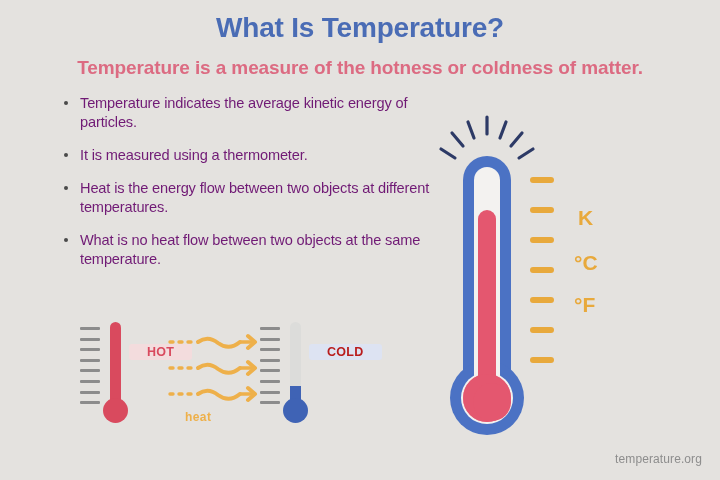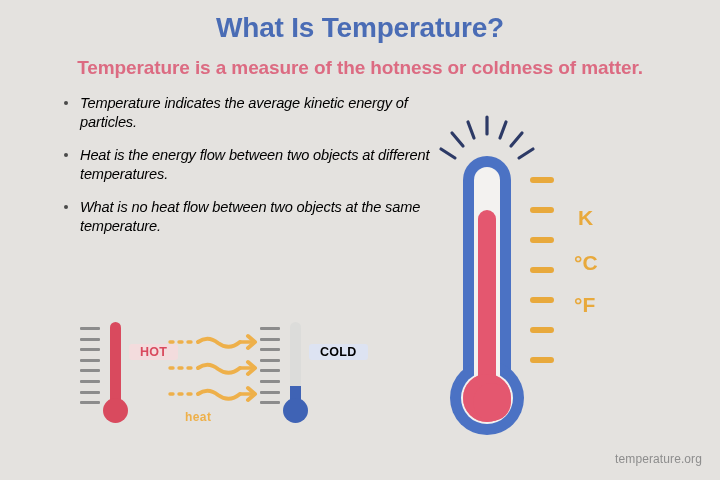--- a/index.html
+++ b/index.html
@@ -51,23 +51,22 @@
     left: 62px;
     top: 94px;
     width: 370px;
   }
   .bullet-item {
     position: relative;
     padding-left: 18px;
     margin-bottom: 14px;
     font-size: 14.6px;
     line-height: 1.30;
-    color: #000000;
+    color: #701a75;
     letter-spacing: -0.15px;
-    font-style: italic;
   }
   .bullet-dot {
     position: absolute;
     left: 2px;
     top: 7px;
     width: 4px;
     height: 4px;
     border-radius: 50%;
     background: #4a4a4a;
   }
@@ -101,21 +100,21 @@
   }
   .mini-bulb {
     position: absolute;
     border-radius: 50%;
   }
   .mini-label {
     position: absolute;
     font-size: 12.5px;
     font-weight: bold;
     letter-spacing: 0.3px;
-    padding: 1px 11px;
+    padding: 1px 18px;
     border-radius: 3px;
   }
 
   
   #heat-arrows {
     position: absolute;
     left: 88px;
     top: 10px;
     width: 108px;
     height: 80px;
@@ -160,20 +159,24 @@
 
 <div id="canvas">
 
   <div id="title">What Is Temperature?</div>
   <div id="subtitle">Temperature is a measure of the hotness or coldness of matter.</div>
 
   <div id="bullets">
     <div class="bullet-item">
       <span class="bullet-dot"></span>
       <span>Temperature indicates the average kinetic energy of particles.</span>
+    </div>
+    <div class="bullet-item">
+      <span class="bullet-dot"></span>
+      <span>It is measured using a thermometer.</span>
     </div>
     <div class="bullet-item">
       <span class="bullet-dot"></span>
       <span>Heat is the energy flow between two objects at different temperatures.</span>
     </div>
     <div class="bullet-item">
       <span class="bullet-dot"></span>
       <span>What is no heat flow between two objects at the same temperature.</span>
     </div>
   </div>
@@ -226,21 +229,21 @@
         <div class="mini-tick"></div>
           <div class="mini-tick"></div>
         <div class="mini-tick"></div>
           <div class="mini-tick"></div>
         <div class="mini-tick"></div>
           <div class="mini-tick"></div>
       </div>
       <div class="mini-stem" style="left:30px; height:84px; background:#dcdcda;"></div>
       <div class="mini-stem" style="left:30px; top:64px; height:20px; background:#3f63b5; border-radius:0;"></div>
       <div class="mini-bulb" style="left:23px; top:76px; width:25px; height:25px; background:#3f63b5;"></div>
-      <div class="mini-label" style="left:49px; top:22px; color:#000000; background:#dde3f2;">COLD</div>
+      <div class="mini-label" style="left:49px; top:22px; color:#b91c1c; background:#dde3f2;">COLD</div>
     </div>
   </div>
 
   <div id="big-thermo">
     <svg width="230" height="330" viewBox="0 0 230 330">
 
       <g stroke="#2d3a66" stroke-width="3.2" stroke-linecap="round">
         <line x1="57" y1="9" x2="57" y2="26"></line>
         <line x1="38" y1="14" x2="44" y2="30"></line>
         <line x1="22" y1="25" x2="33" y2="38"></line>

